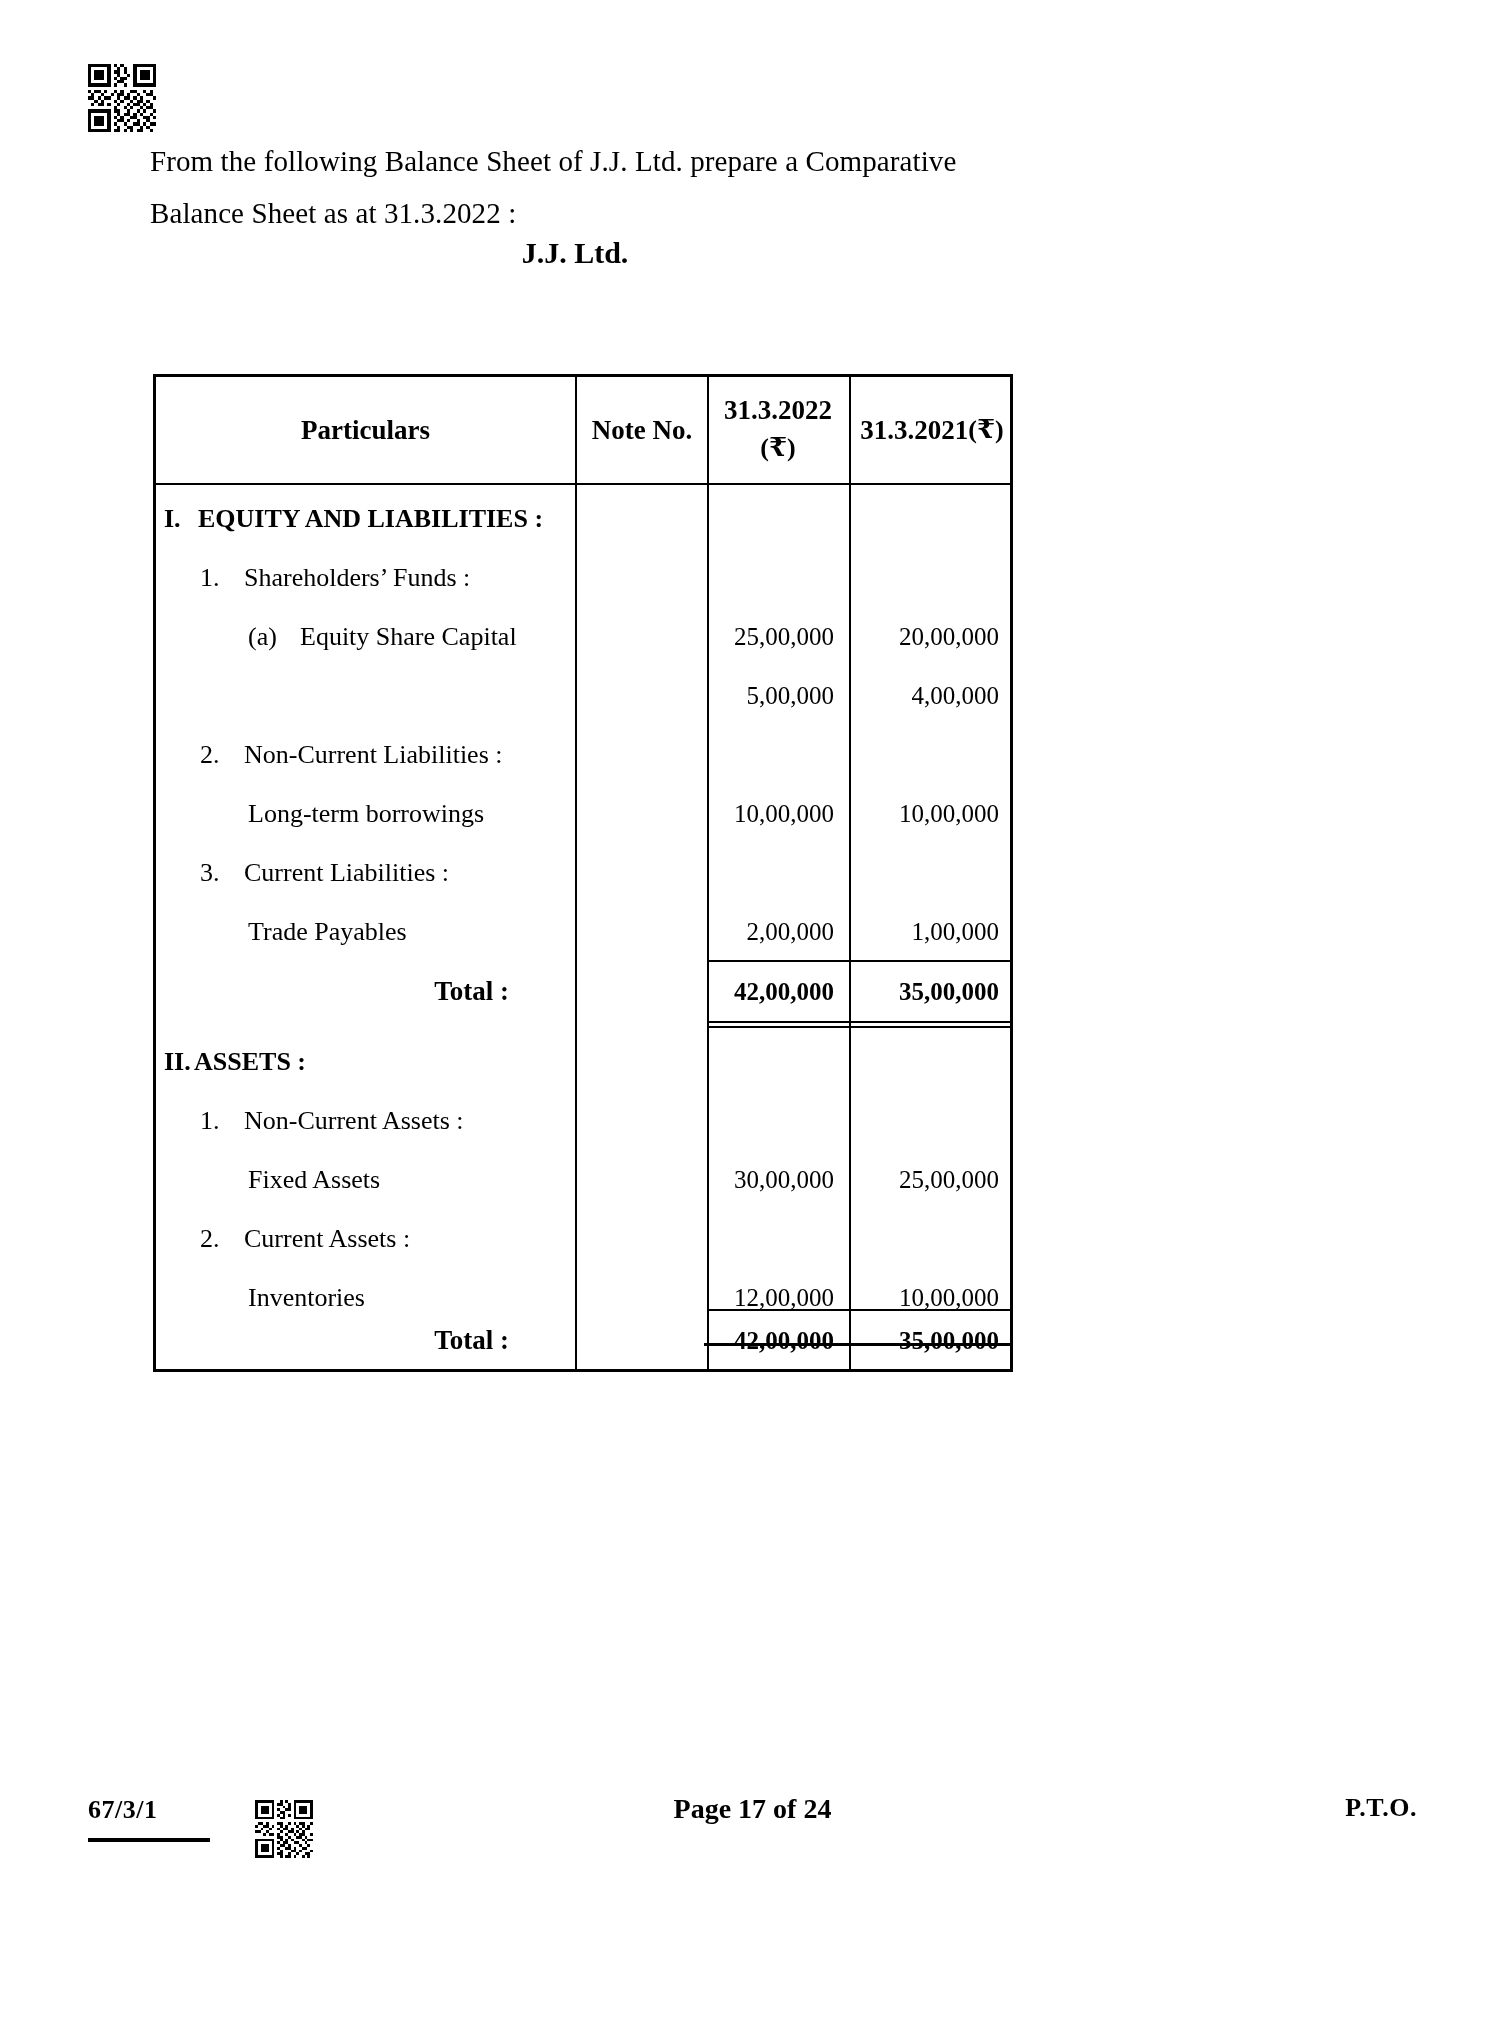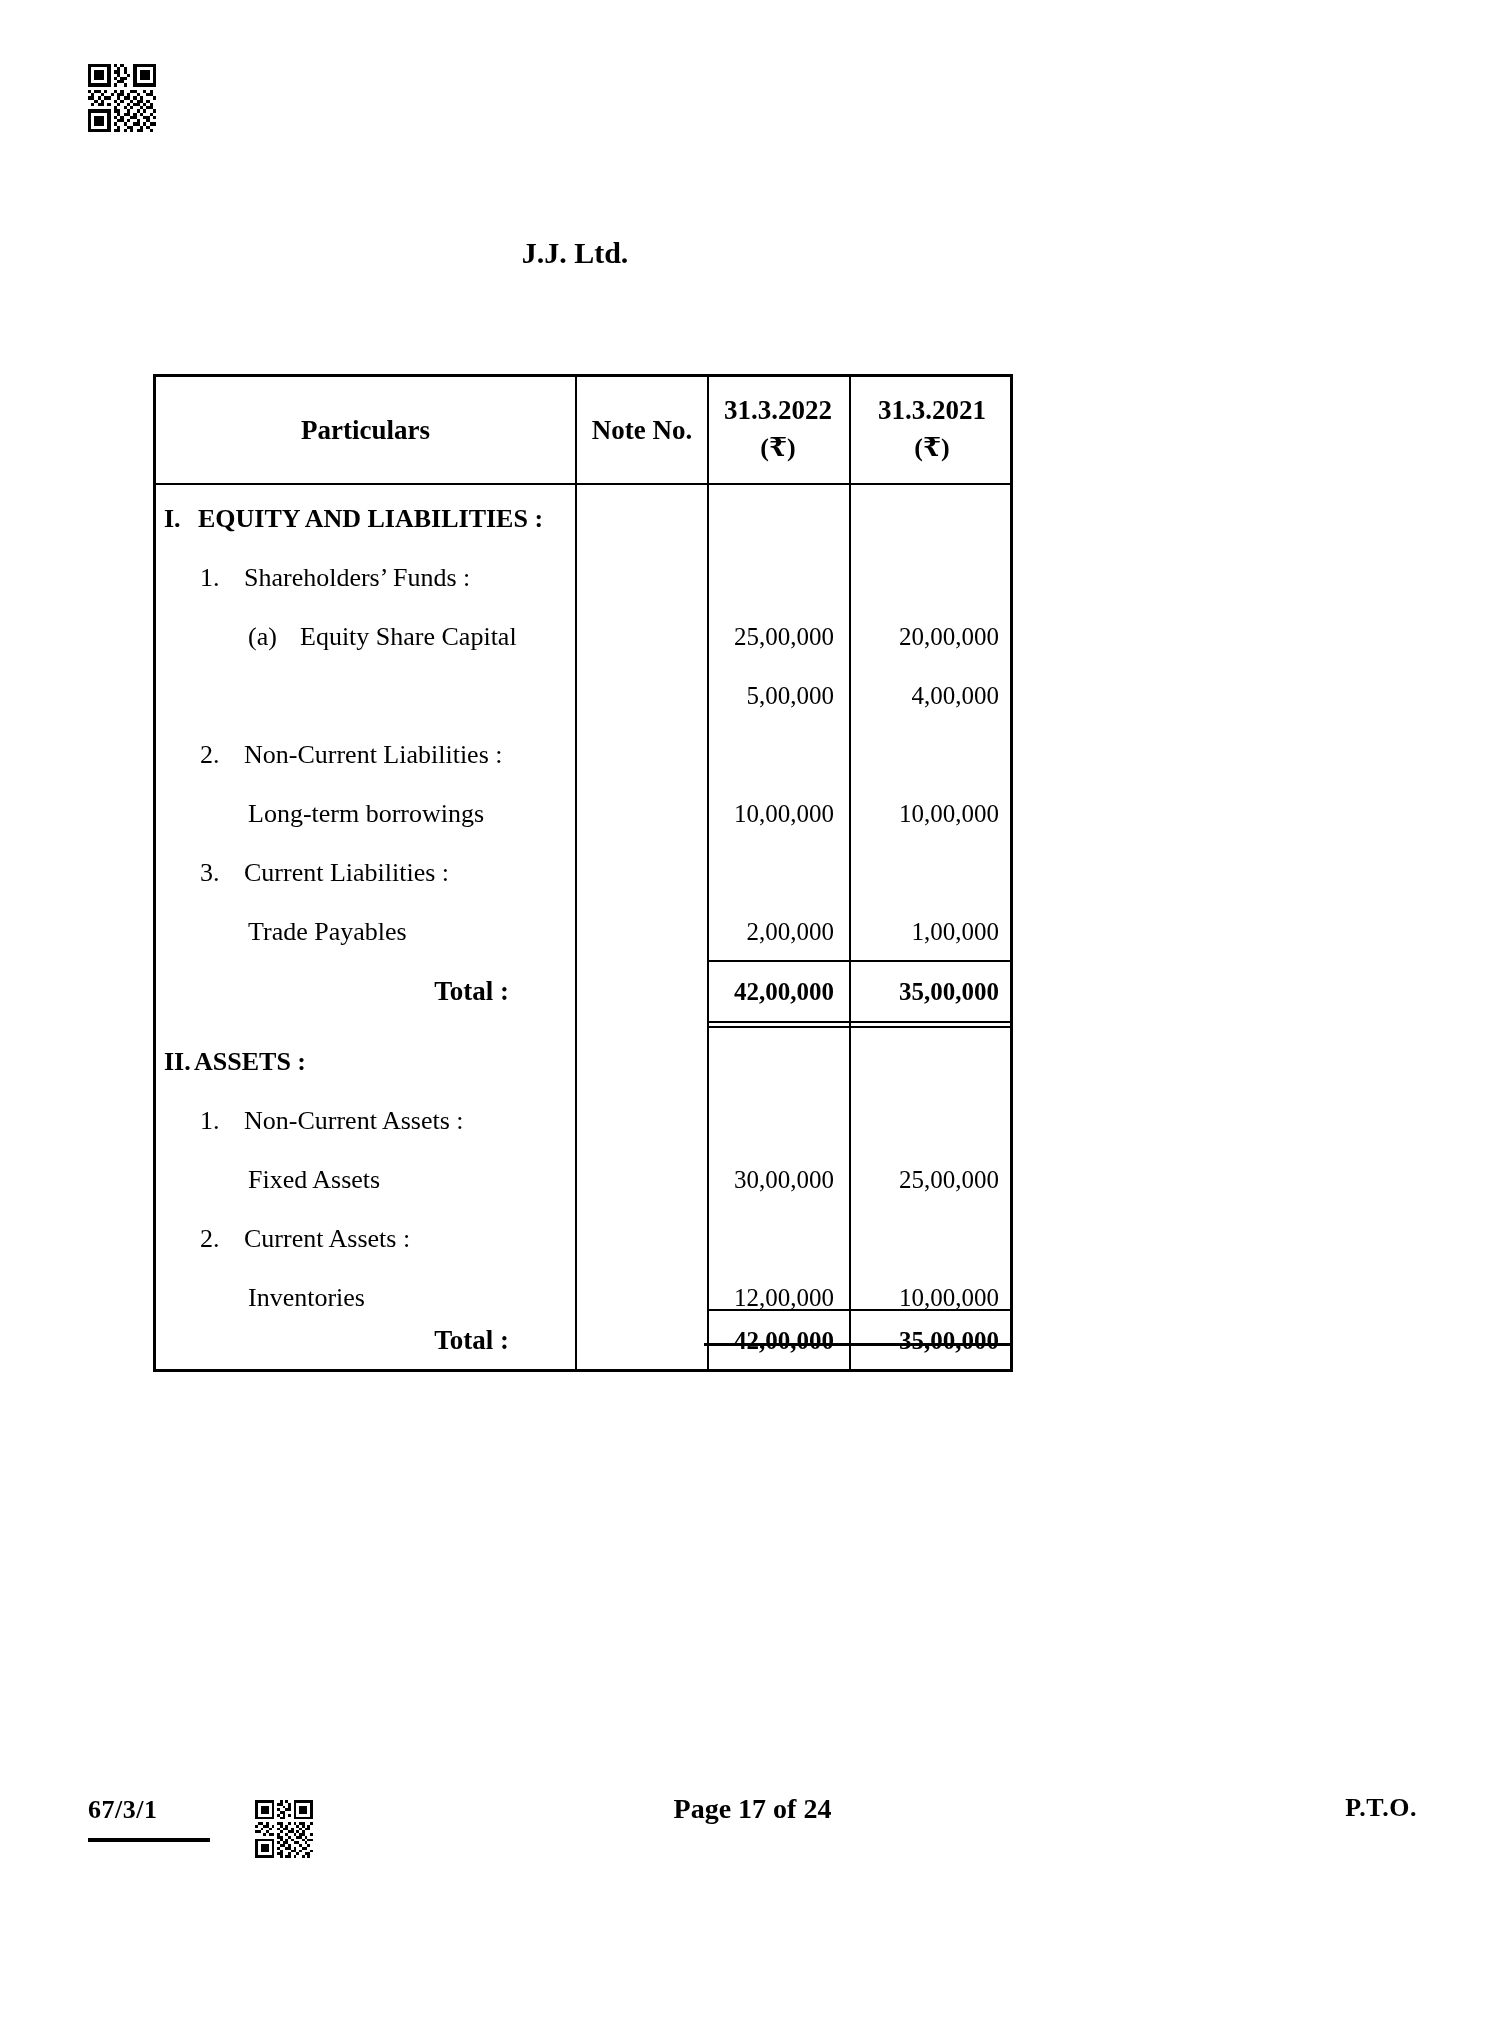--- a/index.html
+++ b/index.html
@@ -136,21 +136,21 @@
     align-items: center;
     justify-content: center;
     font-weight: bold;
     font-size: 27px;
     text-align: center;
     box-sizing: border-box;
   }
   .th-particulars { left: 0;     width: 419px; }
   .th-note        { left: 421px; width: 130px; }
   .th-y1          { left: 552px; width: 140px; flex-direction: column; }
-  .th-y2          { left: 695px; width: 162px; flex-direction: column; }
+  .th-y2          { left: 695px; width: 162px; flex-direction: row; }
   .th-y1 .d, .th-y2 .d { line-height: 36px; }
   .th-y1 .cur, .th-y2 .cur { line-height: 40px; font-size: 26px; }
 
   
   .row {
     position: absolute;
     left: 0;
     width: 854px;
     height: 59px;
     box-sizing: border-box;
@@ -366,20 +366,24 @@
       <rect x="16" y="19" width="1" height="1"></rect>
         <rect x="18" y="19" width="1" height="1"></rect>
       <rect x="8" y="20" width="2" height="1"></rect>
         <rect x="11" y="20" width="1" height="1"></rect>
       <rect x="13" y="20" width="1" height="1"></rect>
         <rect x="15" y="20" width="2" height="1"></rect>
       <rect x="19" y="20" width="1" height="1"></rect>
     </g>
   </svg>
 
+  <div class="intro">
+    <span class="line">From the following Balance Sheet of J.J. Ltd. prepare a Comparative</span>
+    <span class="line">Balance Sheet as at 31.3.2022 :</span>
+  </div>
 
   <div class="heading heading-company">J.J. Ltd.</div>
 
   <div class="tbl-wrap">
 
     <div class="vrule v1"></div>
     <div class="vrule v2"></div>
     <div class="vrule v3"></div>
 
     <div class="hrule-head"></div>

